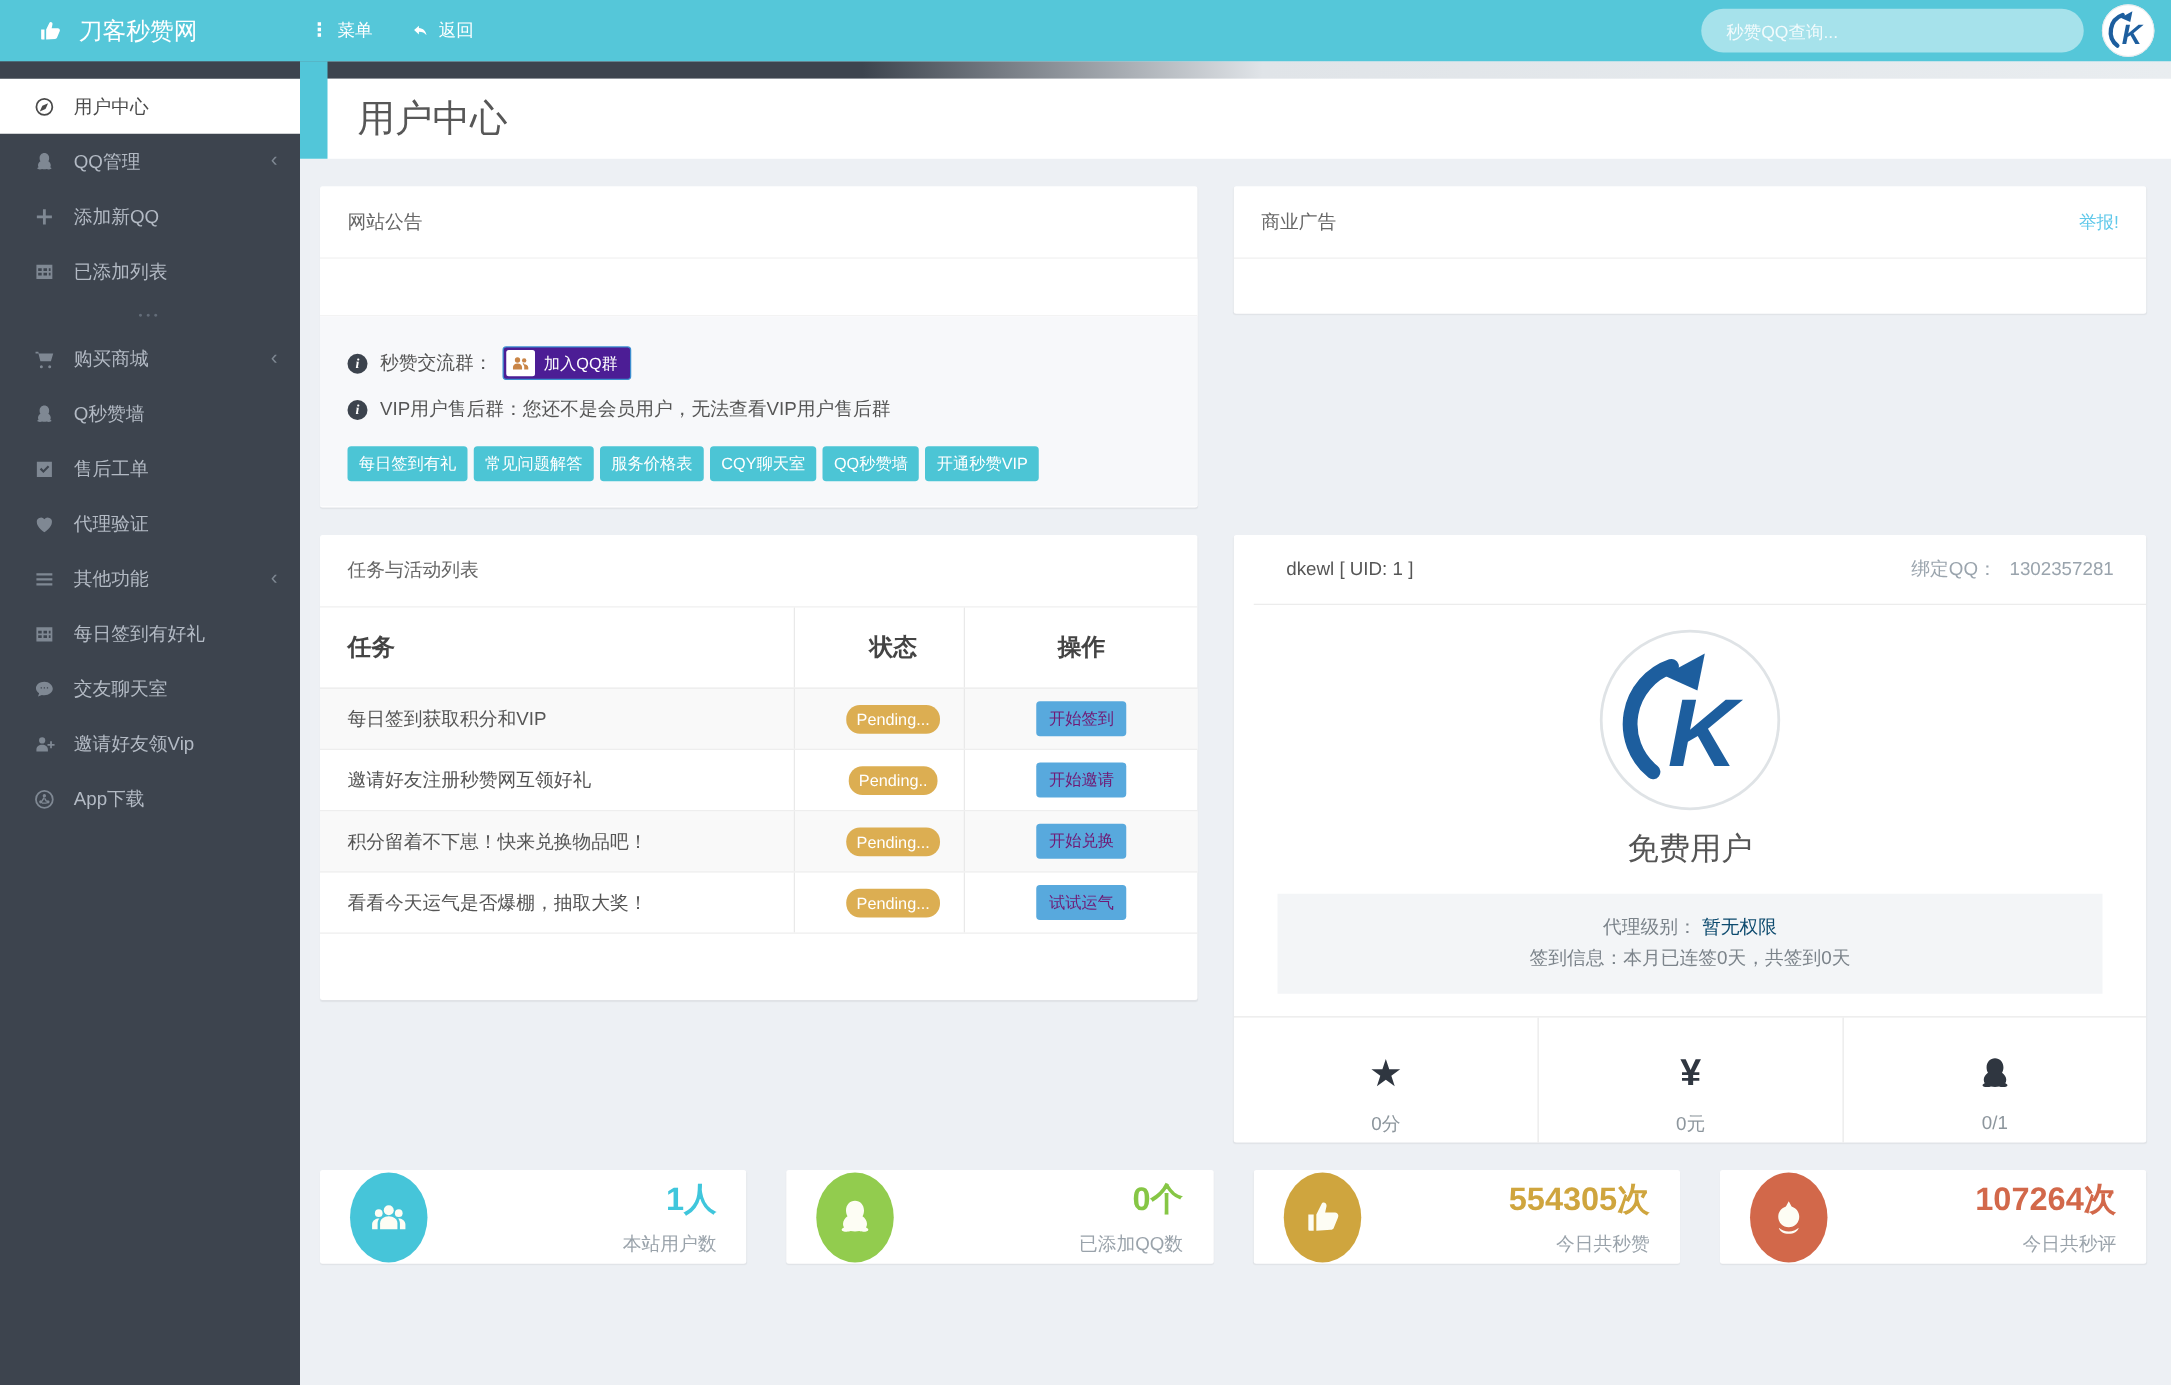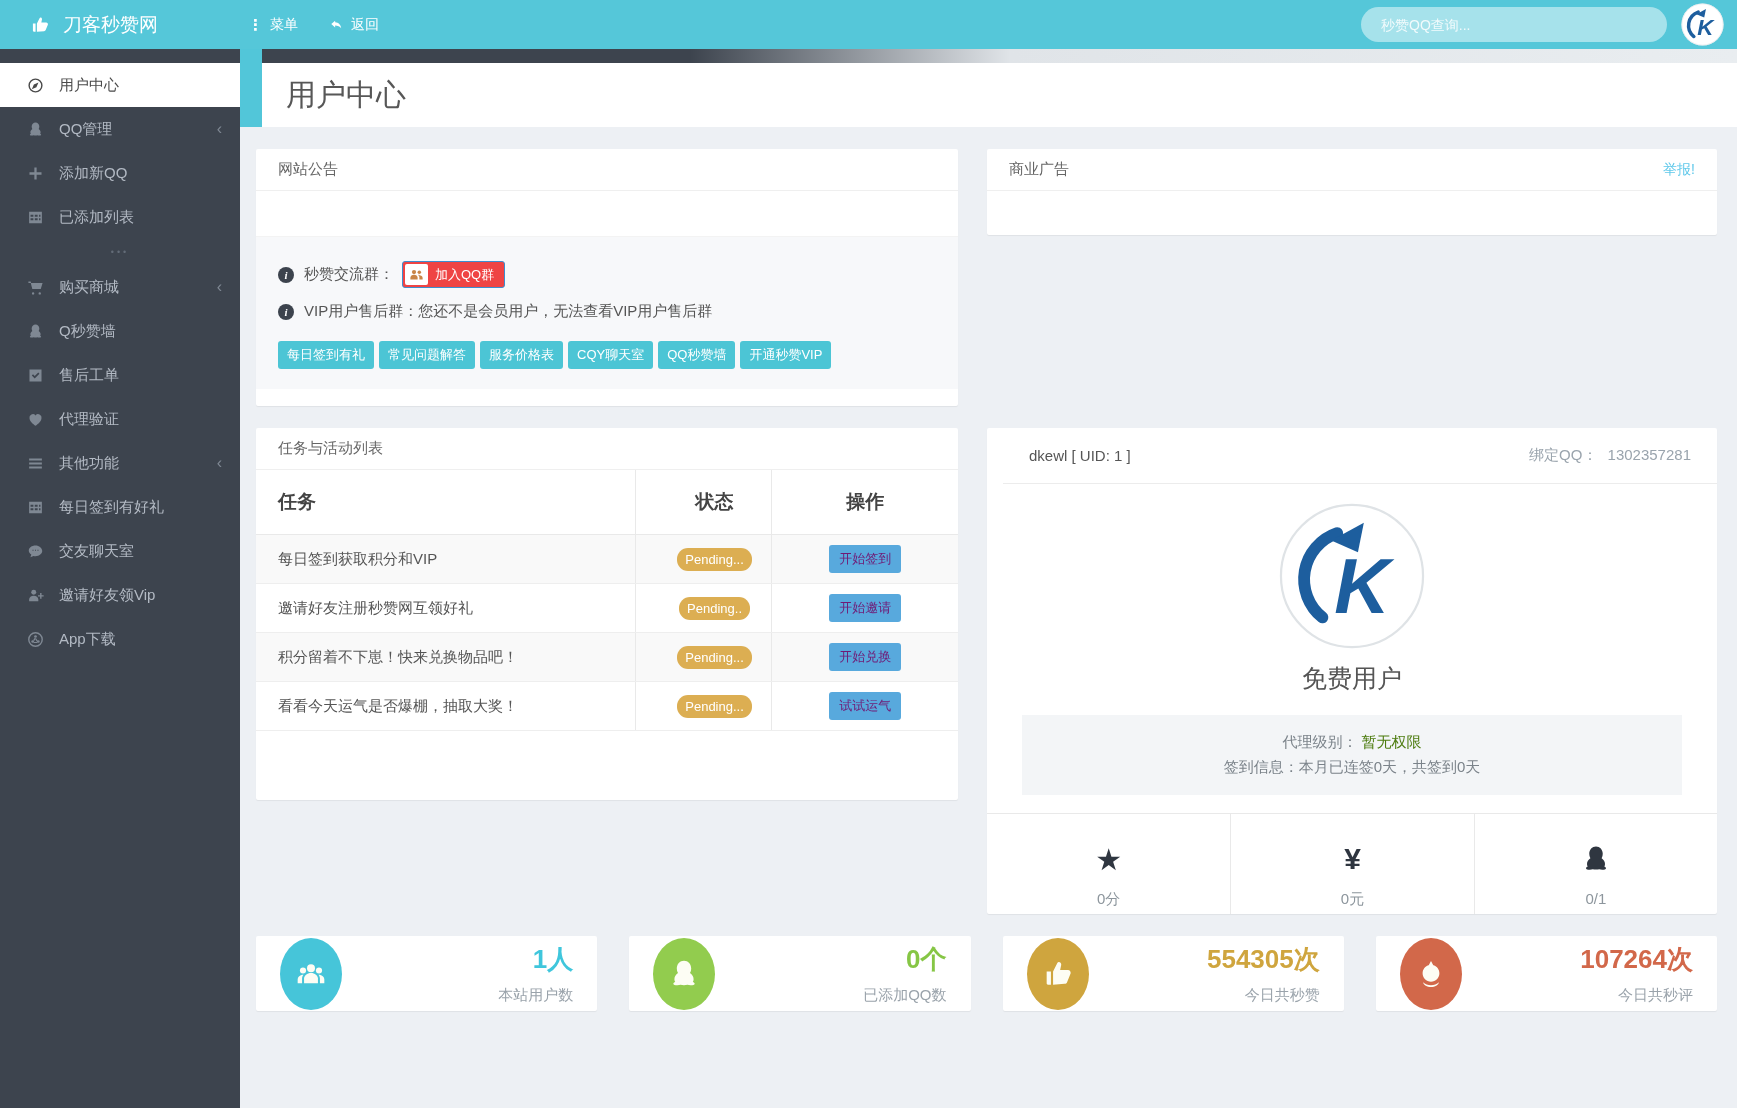--- a/index.html
+++ b/index.html
@@ -40,33 +40,33 @@
   
   .accent { position:absolute; left:240px; top:49px; width:22px; height:78px; background:#52c6d9; z-index:6; }
   .title-band { position:absolute; top:63px; left:240px; right:0; height:64px; background:#fff;
                 display:flex; align-items:center; }
   .page-title { font-size:30px; color:#575757; font-weight:400; margin-left:46px; }
 
   
   .content { position:absolute; top:127px; left:240px; right:0; bottom:0; padding:22px 20px 0 16px; }
   .grid { display:grid; grid-template-columns:702px 1fr; gap:22px 29px; align-items:start; }
   .panel { background:#fff; border-radius:2px; box-shadow:0 1px 1px rgba(0,0,0,.06); }
-  .panel-hd { height:42px; display:flex; align-items:center; padding:0 22px; font-size:15px;
+  .panel-hd { height:58px; display:flex; align-items:center; padding:0 22px; font-size:15px;
               color:#666; border-bottom:1px solid #efefef; }
 
   
   .ann { min-height:257px; }
   .empty-row { height:46px; border-bottom:1px solid #f3f3f3; background:#fff; }
   .notice { background:#f7f8fa; padding:10px 22px 20px; }
   .notice-line { display:flex; align-items:center; margin-top:14px; font-size:15px; color:#555; }
   .info-ico { width:16px; height:16px; border-radius:50%; background:#3c434d; color:#fff;
               font-size:11px; font-style:italic; font-weight:bold; display:inline-flex;
               align-items:center; justify-content:center; margin-right:10px; flex:none;
               font-family:"Liberation Serif",serif; }
-  .join-btn { display:inline-flex; align-items:center; margin-left:8px; background:#ef4444;
+  .join-btn { display:inline-flex; align-items:center; margin-left:8px; background:#4c1d95;
               border:1px solid #3c8ecf; color:#fff; font-size:13px; border-radius:3px;
               padding:2px 10px 2px 2px; gap:7px; cursor:pointer; }
   .join-ico { width:23px; height:21px; background:#fff; border-radius:2px; display:flex;
               align-items:center; justify-content:center; color:#c98547; }
   .join-ico svg { width:15px; height:15px; }
   .tag-row { margin-top:20px; display:flex; gap:5px; }
   .tag { background:#4cc5d5; color:#fff; font-size:13px; padding:5px 9px; border-radius:3px;
          cursor:pointer; white-space:nowrap; }
 
   
@@ -90,21 +90,21 @@
   
   .profile { min-height:486px; display:flex; flex-direction:column; }
   .p-hd { height:56px; border-bottom:1px solid #ececec; display:flex; align-items:center;
           padding:0 26px; font-size:15px; color:#555;margin-left:16px; }
   .p-hd .right { margin-left:auto; color:#9aa4ad; }
   .p-hd .right b { font-weight:normal; margin-left:6px; }
   .p-avatar { width:148px; height:148px; margin:18px auto 0; }
   .p-level { text-align:center; font-size:25px; color:#555; margin-top:12px; }
   .p-box { background:#f3f5f7; margin:20px 35px 0; padding:14px 0 16px; text-align:center;
            font-size:15px; color:#7b838a; line-height:25px; }
-  .p-box a { color:#4d7c0f; text-decoration:none; cursor:pointer; }
+  .p-box a { color:#0c4a6e; text-decoration:none; cursor:pointer; }
   .p-stats { margin-top:18px; border-top:1px solid #e9e9e9; display:grid;
              grid-template-columns:1fr 1fr 1fr; flex:1; }
   .p-stat { display:flex; flex-direction:column; align-items:center; padding-top:24px; }
   .p-stat + .p-stat { border-left:1px solid #e9e9e9; }
   .p-stat .g { font-size:30px; color:#2f3640; height:42px; display:flex; align-items:center; font-weight:bold; }
   .p-stat .g svg { width:30px; height:30px; }
   .p-stat .v { margin-top:10px; font-size:15px; color:#8d969d; }
 
   
   .stat-row { grid-column:1/-1; display:grid; grid-template-columns:repeat(4,1fr); gap:32px; }

